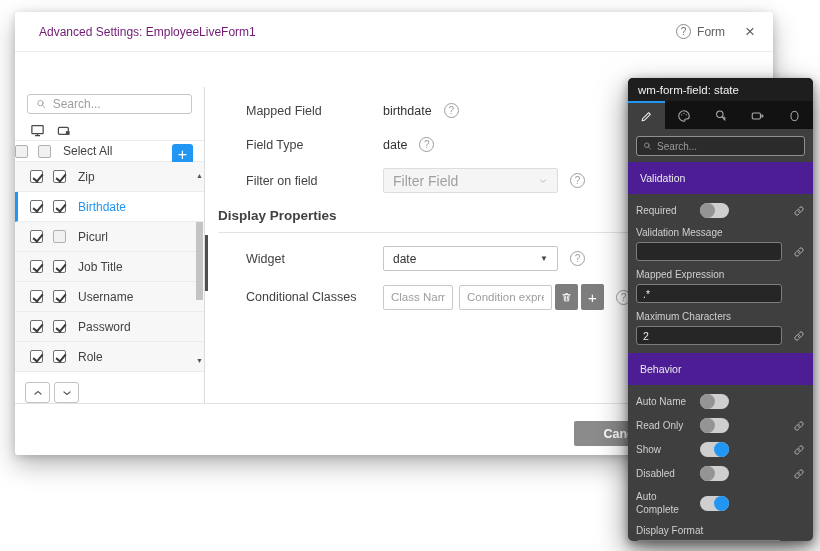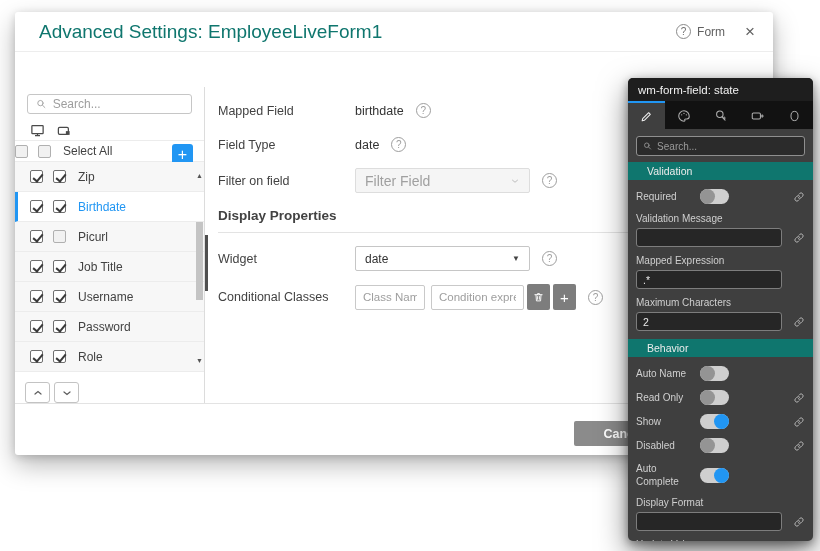--- a/index.html
+++ b/index.html
@@ -4,21 +4,21 @@
 <style>
   * { margin:0; padding:0; box-sizing:border-box; }
   html,body { background:#fff; }
   body { font-family:"Liberation Sans", sans-serif; }
   .stage { position:relative; width:820px; height:551px; background:#fff; overflow:hidden; }
 
   
   .dialog { position:absolute; left:15px; top:12px; width:758px; height:443px; background:#fff;
             border-radius:3px; box-shadow:0 10px 26px rgba(0,0,0,.28), 0 2px 8px rgba(0,0,0,.16); }
   .dlg-header { height:40px; display:flex; align-items:center; padding:0 18px 0 24px; border-bottom:1px solid #ededed; }
-  .dlg-title { flex:1; font-size:19px; color:#0f766e; }
+  .dlg-title { flex:1; font-size:12px; color:#701a75; }
   .hdr-right { display:flex; align-items:center; gap:6px; color:#616161; font-size:12px; }
   .qmark { width:15px; height:15px; border:1px solid #8a8a8a; border-radius:50%; color:#6e6e6e;
            font-size:10px; display:flex; align-items:center; justify-content:center; }
   .close-x { font-size:17px; color:#616161; margin-left:14px; cursor:default; line-height:1; }
 
   .tabbar { height:34px; background:#f7f7f7; border-bottom:1px solid #e3e3e3; display:flex; padding-left:25px; }
   .tab { padding:0 17px; display:flex; align-items:center; font-size:12px; color:#5a5a5a; border-top:2px solid transparent; }
   .tab.on { background:#fff; color:#333; border-left:1px solid #e3e3e3; border-right:1px solid #e3e3e3;
             border-top:2px solid #2196f3; margin-bottom:-1px; }
 
@@ -49,21 +49,21 @@
   .sb-thumb { position:absolute; right:1px; top:60px; width:7px; height:78px; background:#c4c4c4; }
   .sb-arrow { position:absolute; right:1px; font-size:7px; color:#555; line-height:1; }
   .sb-arrow.up { top:10px; } .sb-arrow.down { bottom:8px; }
   .updown { display:flex; gap:4px; padding:10px 0 0 10px; }
   .ud-btn { width:25px; height:21px; border:1px solid #c3c3c3; border-radius:3px; background:#fff;
             display:flex; align-items:center; justify-content:center; color:#5c5c5c; }
 
   
   .main { flex:1; padding:13px 14px 0 13px; position:relative; }
   .m-row { display:flex; align-items:center; margin-bottom:13px; min-height:21px; }
-  .m-label { flex:0 0 137px; font-size:12.5px; color:#424242; }
+  .m-label { flex:0 0 137px; font-size:12.5px; color:#424242;margin-left:28px; }
   .m-val { font-size:12.5px; color:#333; }
   .m-help { width:15px; height:15px; border:1px solid #9e9e9e; color:#9e9e9e; border-radius:50%; flex:0 0 15px;
             font-size:10px; display:flex; align-items:center; justify-content:center; margin-left:12px; }
   .sel-disabled { width:175px; height:25px; background:#f5f5f5; border:1px solid #ddd; border-radius:2px;
                   display:flex; align-items:center; justify-content:space-between; padding:0 9px; color:#a0a0a0; font-size:14px; }
   .sel { width:175px; height:25px; background:#fff; border:1px solid #c6c6c6; border-radius:2px;
          display:flex; align-items:center; justify-content:space-between; padding:0 9px; color:#333; font-size:12px; }
   .sel .caret { font-size:8px; color:#444; }
   .sec-title { font-size:13.5px; color:#424242; padding:2px 0 9px 0; border-bottom:1px solid #e3e3e3; margin:0 0 13px 0;font-weight:bold; }
   .cc-input { height:25px; border:1px solid #c9c9c9; border-radius:2px; padding:0 7px; font-size:11.5px; color:#333; outline:none; }
@@ -83,21 +83,21 @@
   .panel { position:absolute; left:628px; top:78px; width:185px; height:463px; background:#3f3f3f; border-radius:5px;
            box-shadow:0 12px 30px rgba(0,0,0,.5), 0 3px 10px rgba(0,0,0,.4); overflow:hidden; color:#d4d4d4; }
   .p-title { height:23px; background:#1e1e1e; display:flex; align-items:center; padding-left:10px; font-size:11.5px; color:#f2f2f2; }
   .p-tabs { height:28px; background:#121212; display:flex; }
   .p-tab { flex:1; display:flex; align-items:center; justify-content:center; border-top:2px solid transparent; color:#b0b0b0; }
   .p-tab.on { background:#3f3f3f; border-top-color:#2196f3; color:#ececec; }
   .p-search { margin:7px 8px 6px 8px; height:20px; background:#2b2b2b; border:1px solid #8f8f8f; border-radius:3px;
               display:flex; align-items:center; gap:5px; padding:0 6px; color:#9a9a9a; }
   .p-search input { background:transparent; border:none; outline:none; color:#ddd; font-size:10px; width:100%; }
   .p-search input::placeholder { color:#9a9a9a; }
-  .p-sec { height:18px; background:#0f766e; display:flex; align-items:center; padding-left:19px;
+  .p-sec { height:32px; background:#4c1d95; display:flex; align-items:center; padding-left:12px;
            font-size:10.5px; color:#ececec; margin-top:3px; }
   .p-rows { padding:0 8px; }
   .p-trow { display:flex; align-items:center; margin:9px 0; min-height:15px; }
   .p-trow .plbl { width:58px; font-size:10px; color:#cfcfcf; line-height:1.3; }
   .tgl { width:29px; height:15px; border-radius:8px; background:#cfcfcf; position:relative; margin-left:6px; flex:0 0 29px; }
   .tgl::after { content:""; position:absolute; left:0; top:0; width:15px; height:15px; border-radius:50%; background:#949494; }
   .tgl.on::after { left:14px; background:#2196f3; }
   .p-link { margin-left:auto; color:#b5b5b5; display:flex; }
   .p-irow { margin:8px 0; }
   .p-irow .plbl { display:block; font-size:10px; color:#cfcfcf; margin-bottom:4px; }

